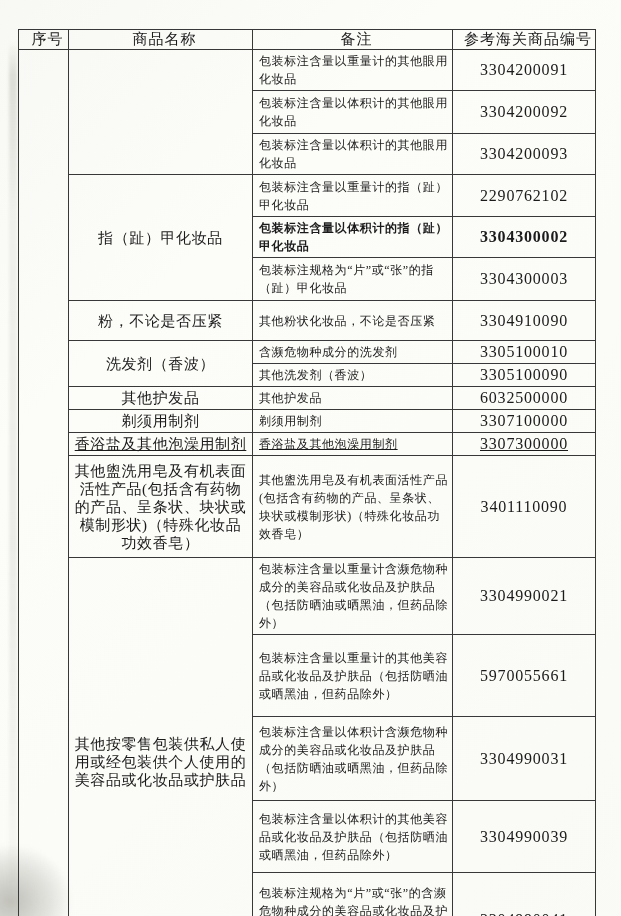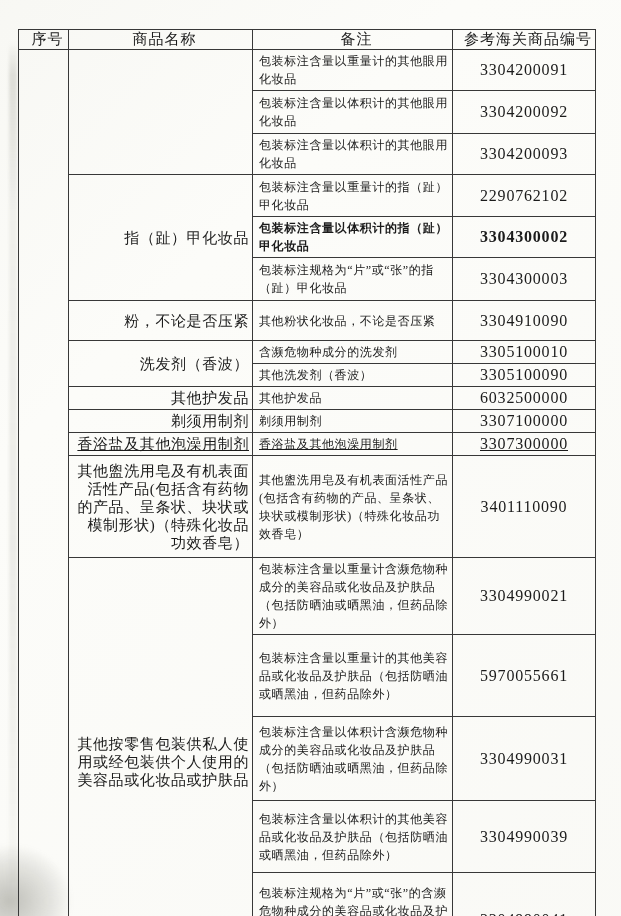--- a/index.html
+++ b/index.html
@@ -16,21 +16,21 @@
   .doc-table th,.doc-table td{
     border:1px solid #383838;vertical-align:middle;overflow:hidden;
     padding:0;
   }
   thead tr{height:18px;}
   .doc-table th{
     font-weight:normal;font-size:15px;letter-spacing:1px;text-align:center;padding-left:8px;
   }
   td.serial{background:transparent;}
   td.name{
-    text-align:right;font-size:15px;line-height:18px;letter-spacing:0.6px;
+    text-align:center;font-size:15px;line-height:18px;letter-spacing:0.6px;
     padding:2px 3px;
   }
   td.remark{
     text-align:left;font-size:12px;line-height:18px;letter-spacing:0.6px;
     padding:2px 4px 2px 6px;
   }
   td.code{
     text-align:center;font-size:16px;letter-spacing:0.8px;
   }
   

